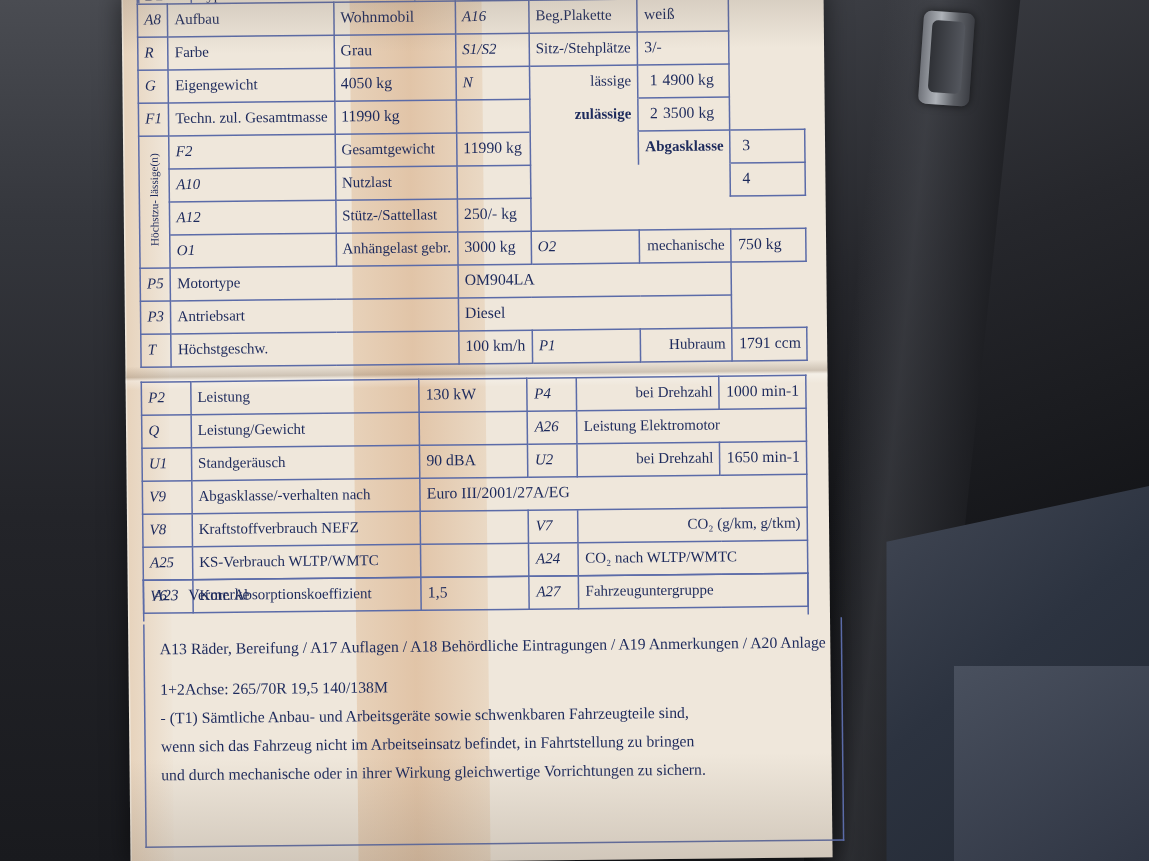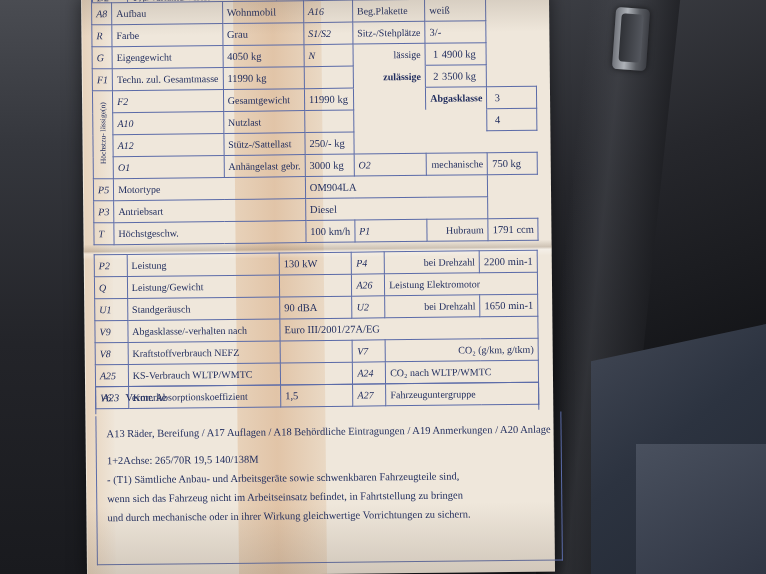--- a/index.html
+++ b/index.html
@@ -218,21 +218,21 @@
     <div class="fold"></div>
 
     <table class="tbl block-mid">
       <tbody>
           <tr>
         <td class="code" style="width:26px">P2</td>
         <td class="lbl" style="width:150px">Leistung</td>
         <td class="val" style="width:72px">130 kW</td>
         <td class="code" style="width:26px">P4</td>
         <td class="lbl rgt" style="width:96px">bei Drehzahl</td>
-        <td class="val">2200 min-1</td>
+        <td class="val">1000 min-1</td>
       </tr>
       <tr>
         <td class="code">Q</td>
         <td class="lbl">Leistung/Gewicht</td>
         <td class="val"></td>
         <td class="code">A26</td>
         <td class="lbl" colspan="2">Leistung Elektromotor</td>
       </tr>
       <tr>
         <td class="code">U1</td>

